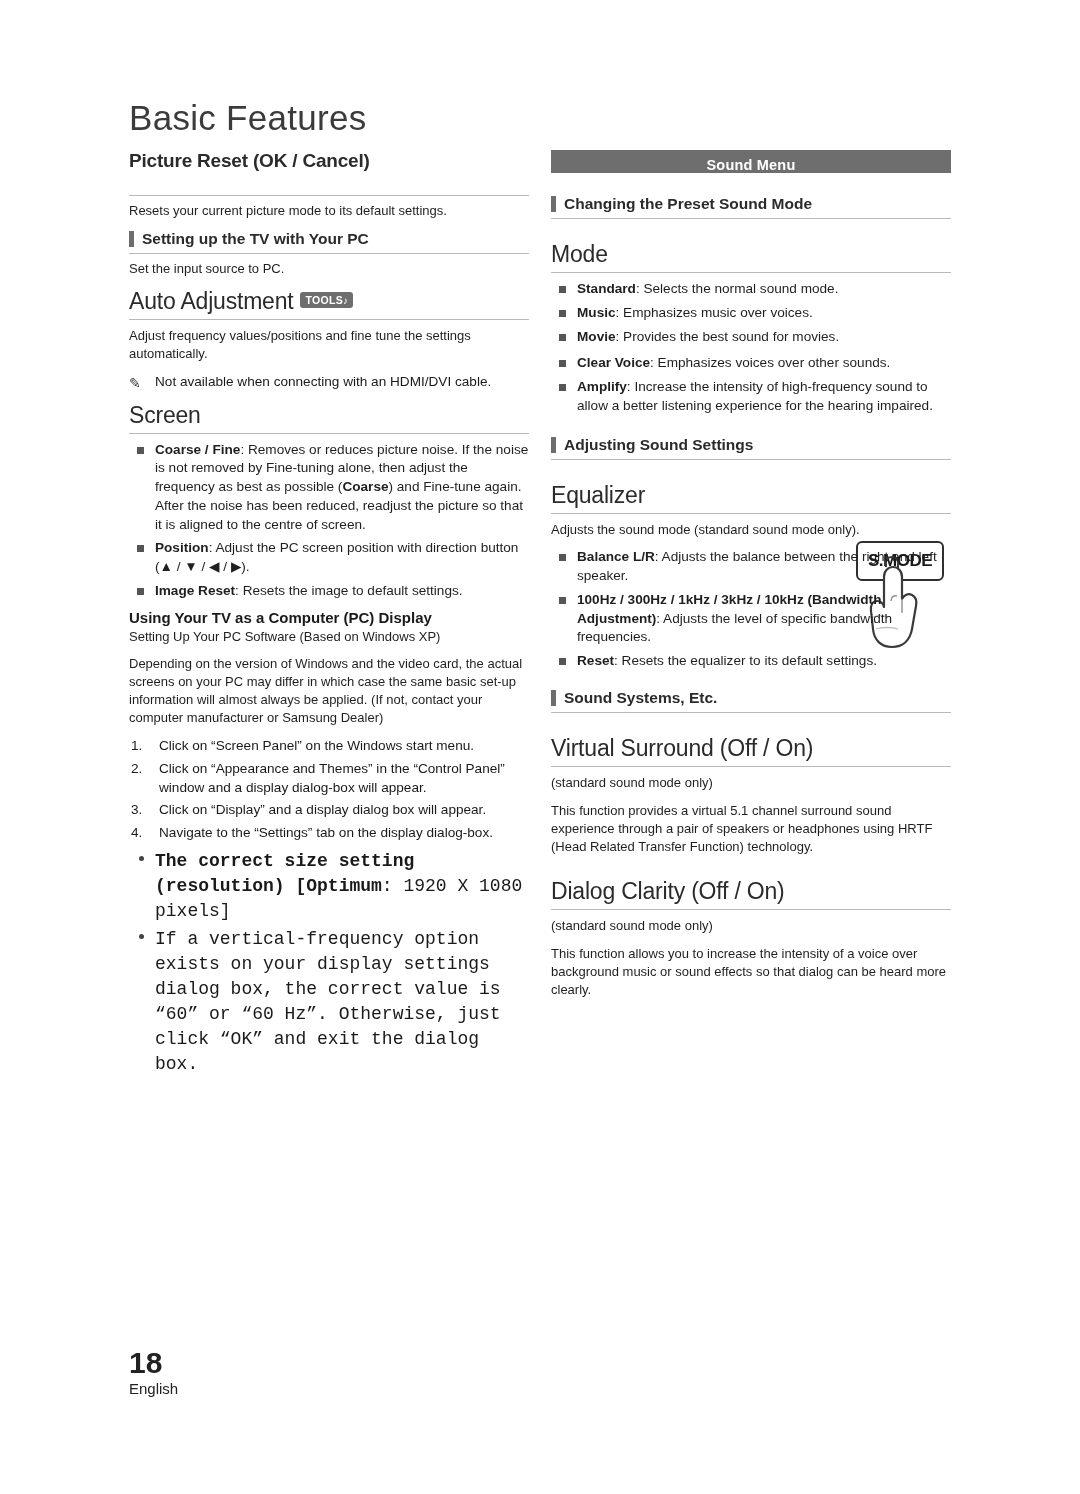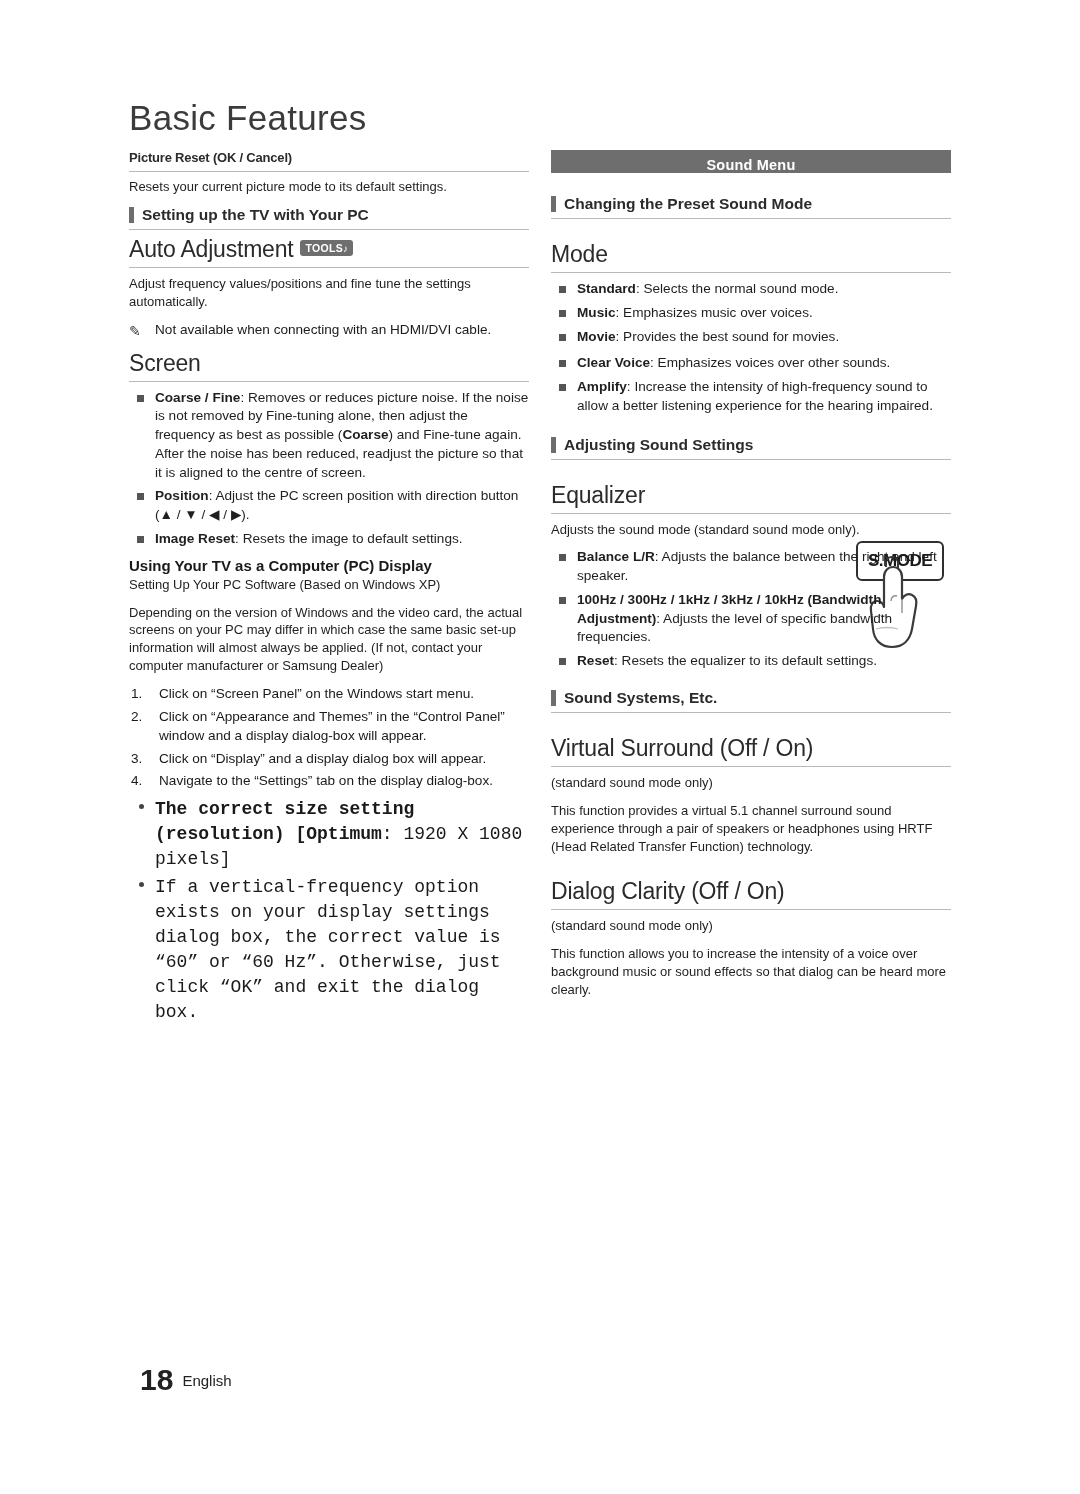--- a/index.html
+++ b/index.html
@@ -33,25 +33,25 @@
   .col {
     position: absolute;
     top: 150px;
     width: 400px;
   }
   .col-left { left: 129px; }
   .col-right { left: 551px; width: 400px; }
 
   
   h2.sec {
-    font-size: 13px;
+    font-size: 19px;
     font-weight: bold;
     color: #2b2b2b;
     margin: 0 0 6px 0;
-    padding-bottom: 6px;
+    padding-bottom: 23px;
     border-bottom: 1px solid #b9b9b9;
     letter-spacing: -0.2px;
   }
   h2.big {
     font-size: 23px;
     font-weight: normal;
     color: #2b2b2b;
     margin: 0 0 7px 0;
     padding-bottom: 4px;
     border-bottom: 1px solid #b9b9b9;
@@ -222,24 +222,25 @@
     justify-content: center;
     font-size: 17px;
     font-weight: bold;
     letter-spacing: -0.5px;
     color: #1a1a1a;
   }
 
   
   .footer {
     position: absolute;
-    left: 140px;
+    left: 129px;
     bottom: 97px;
     display: flex;
-    align-items: center;
+    align-items: flex-start;
+    flex-direction: column;
   }
   .footer .pg {
     font-size: 30px;
     font-weight: bold;
     color: #222;
     margin-right: 9px;
   }
   .footer .lang {
     font-size: 15px;
     color: #222;
@@ -254,20 +255,21 @@
 
   <div class="col col-left">
 
     <h2 class="sec">Picture Reset (OK / Cancel)</h2>
     <p class="body">Resets your current picture mode to its default settings.</p>
 
     <div class="sub-head">
       <span class="bar"></span>
       <span>Setting up the TV with Your PC</span>
     </div>
+    <p class="body">Set the input source to PC.</p>
 
     <h2 class="big">
       <span>Auto Adjustment</span><span class="tools-badge"><span>TOOLS</span><span class="note-glyph">♪</span></span>
     </h2>
     <p class="body tight">Adjust frequency values/positions and fine tune the settings automatically.</p>
     <div class="note">
       <span class="pencil">✎</span>
       <span>Not available when connecting with an HDMI/DVI cable.</span>
     </div>
 

